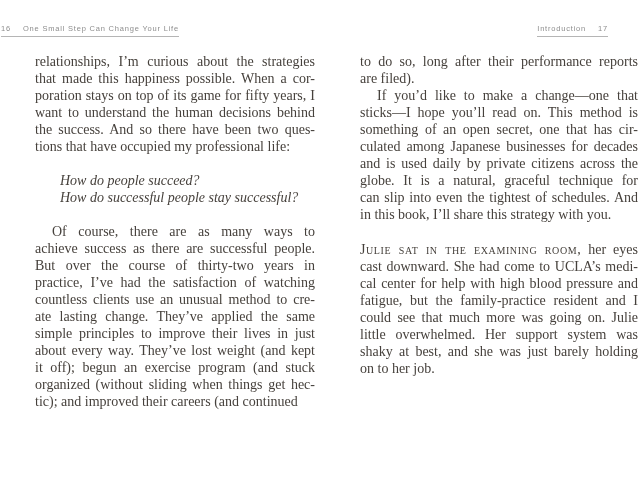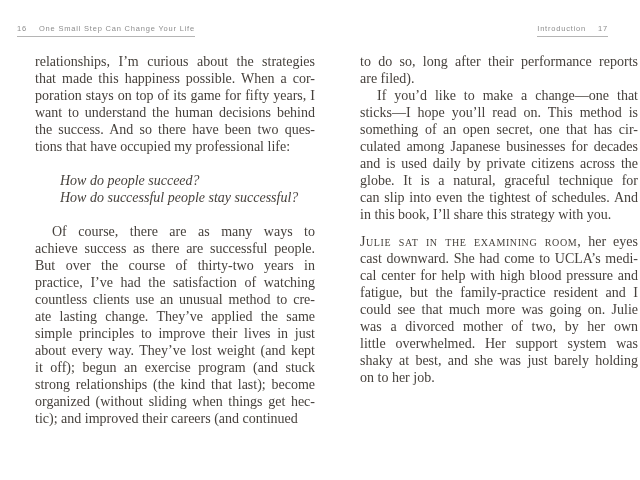--- a/index.html
+++ b/index.html
@@ -16,21 +16,21 @@
     position: absolute;
     top: 24px;
     font-family: "Liberation Sans", sans-serif;
     font-size: 7.5px;
     letter-spacing: 0.8px;
     color: var(--header-text, #8d8d8d);
     padding-bottom: 3px;
     border-bottom: 1px solid var(--rule, #b5b5b5);
     white-space: nowrap;
   }
-  .running-head.left { left: 17px; }
+  .running-head.left { left: 1px; }
   .running-head.right { right: 32px; text-align: center; }
   .running-head .gap { display: inline-block; width: 12px; }
   .col {
     position: absolute;
     top: 53px;
     width: 280px;
     font-size: 14px;
     line-height: 17px;
   }
   .col.left-col { left: 35px; }
@@ -42,21 +42,21 @@
     overflow: hidden;
   }
   .line.last { text-align-last: left; }
   .block.indent .line.first { text-indent: 17px; }
   .block.quote {
     margin: 17px 0;
     padding-left: 25px;
     font-style: italic;
   }
   .block.quote .line { text-align-last: left; }
-  .block.section { margin-top: 10px; }
+  .block.section { margin-top: 18px; }
   .smallcaps { font-variant: small-caps; letter-spacing: 0.6px; }
 </style>
 </head>
 <body>
 
 <div class="screen">
 
   <div class="running-head left">
     <span>16</span><span class="gap"></span><span>One Small Step Can Change Your Life</span>
   </div>
@@ -81,21 +81,20 @@
       <div class="block paragraph indent">
         <div class="line first">Of course, there are as many ways to</div>
         <div class="line">achieve success as there are successful people.</div>
         <div class="line">But over the course of thirty-two years in</div>
         <div class="line">practice, I’ve had the satisfaction of watching</div>
         <div class="line">countless clients use an unusual method to cre-</div>
         <div class="line">ate lasting change. They’ve applied the same</div>
         <div class="line">simple principles to improve their lives in just</div>
         <div class="line">about every way. They’ve lost weight (and kept</div>
         <div class="line">it off); begun an exercise program (and stuck</div>
-        <div class="line">strong relationships (the kind that last); become</div>
         <div class="line">organized (without sliding when things get hec-</div>
         <div class="line last">tic); and improved their careers (and continued</div>
       </div>
     </div>
   <div class="col right-col" id="right-col">
       <div class="block paragraph">
         <div class="line first">to do so, long after their performance reports</div>
         <div class="line last">are filed).</div>
       </div>
       <div class="block paragraph indent">
@@ -107,20 +106,19 @@
         <div class="line">globe. It is a natural, graceful technique for</div>
         <div class="line">can slip into even the tightest of schedules. And</div>
         <div class="line last">in this book, I’ll share this strategy with you.</div>
       </div>
       <div class="block section">
         <div class="line first"><span class="smallcaps">Julie sat in the examining room,</span> her eyes</div>
         <div class="line">cast downward. She had come to UCLA’s medi-</div>
         <div class="line">cal center for help with high blood pressure and</div>
         <div class="line">fatigue, but the family-practice resident and I</div>
         <div class="line">could see that much more was going on. Julie</div>
-        <div class="line">was a divorced mother of two, by her own</div>
         <div class="line">little overwhelmed. Her support system was</div>
         <div class="line">shaky at best, and she was just barely holding</div>
         <div class="line last">on to her job.</div>
       </div>
     </div>
 
 </div>
 
 </body></html>

